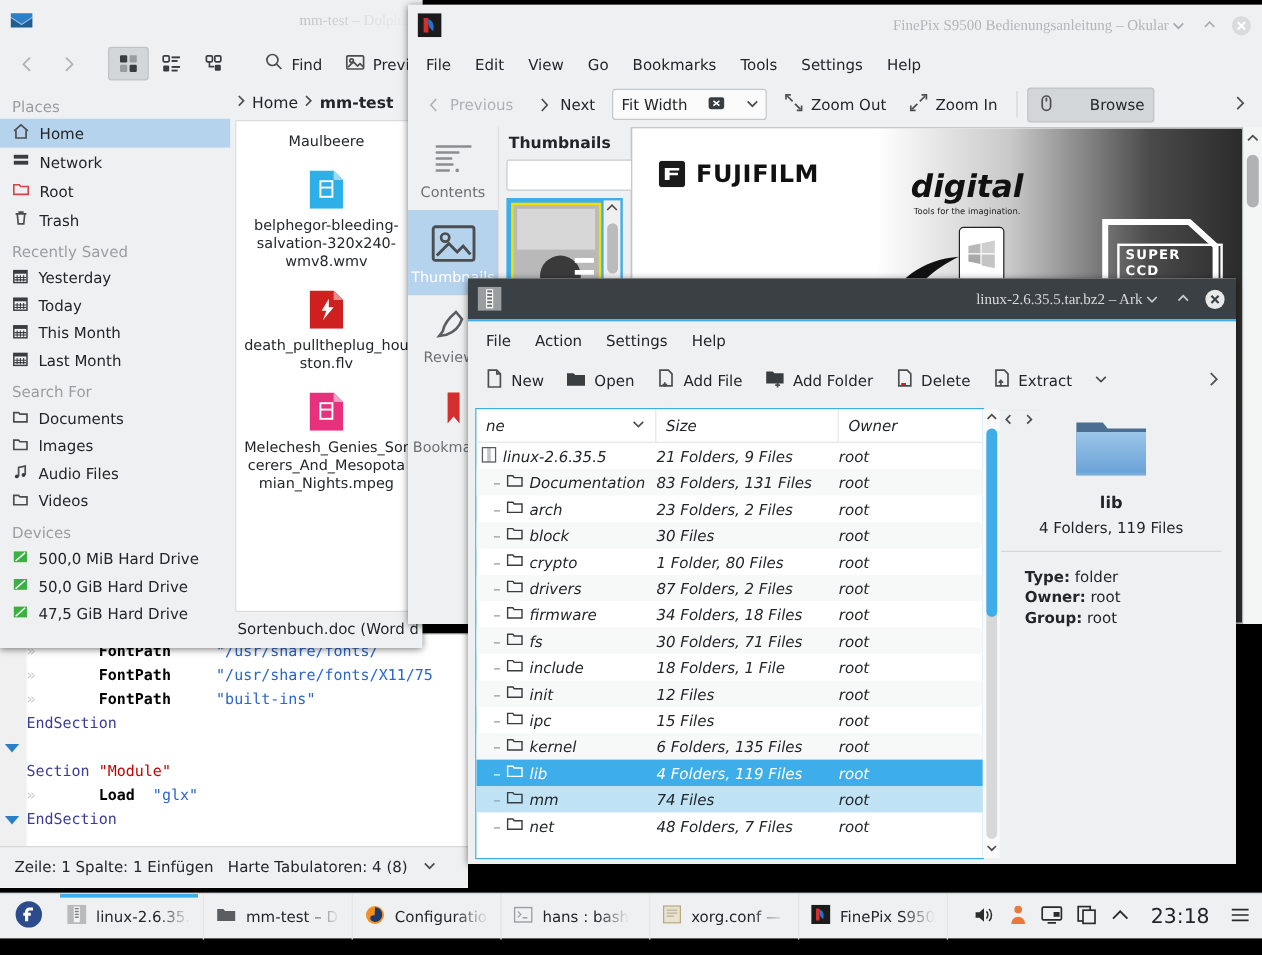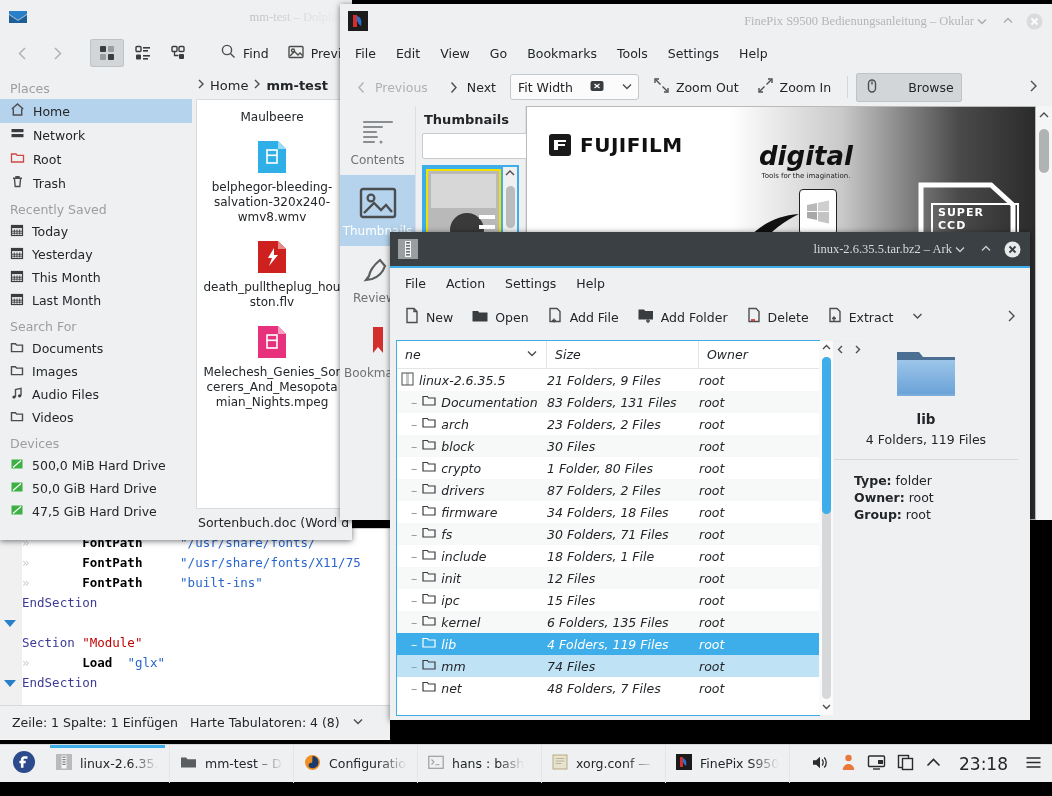--- a/index.html
+++ b/index.html
@@ -254,29 +254,29 @@
         </div>
       </div>
       <div>
         <div class="grp">Recently Saved</div>
         <div class="it">
           <span><svg width="14" height="14" viewBox="0 0 14 14">
                 <rect x="1.5" y="2.5" width="11" height="10" fill="none" stroke="#3a3d40" stroke-width="1.2"></rect>
                 <rect x="1.5" y="2.5" width="11" height="2.6" fill="#3a3d40"></rect>
                 <path stroke="#3a3d40" stroke-width="0.9" d="M4.3 6.4v5.2M7 6.4v5.2M9.7 6.4v5.2M2 8.2h10M2 10.2h10"></path>
               </svg></span>
-          <span class="lbl">Today</span>
+          <span class="lbl">Yesterday</span>
         </div>
         <div class="it">
           <span><svg width="14" height="14" viewBox="0 0 14 14">
                 <rect x="1.5" y="2.5" width="11" height="10" fill="none" stroke="#3a3d40" stroke-width="1.2"></rect>
                 <rect x="1.5" y="2.5" width="11" height="2.6" fill="#3a3d40"></rect>
                 <path stroke="#3a3d40" stroke-width="0.9" d="M4.3 6.4v5.2M7 6.4v5.2M9.7 6.4v5.2M2 8.2h10M2 10.2h10"></path>
               </svg></span>
-          <span class="lbl">Yesterday</span>
+          <span class="lbl">Today</span>
         </div>
         <div class="it">
           <span><svg width="14" height="14" viewBox="0 0 14 14">
                 <rect x="1.5" y="2.5" width="11" height="10" fill="none" stroke="#3a3d40" stroke-width="1.2"></rect>
                 <rect x="1.5" y="2.5" width="11" height="2.6" fill="#3a3d40"></rect>
                 <path stroke="#3a3d40" stroke-width="0.9" d="M4.3 6.4v5.2M7 6.4v5.2M9.7 6.4v5.2M2 8.2h10M2 10.2h10"></path>
               </svg></span>
           <span class="lbl">This Month</span>
         </div>
         <div class="it">

